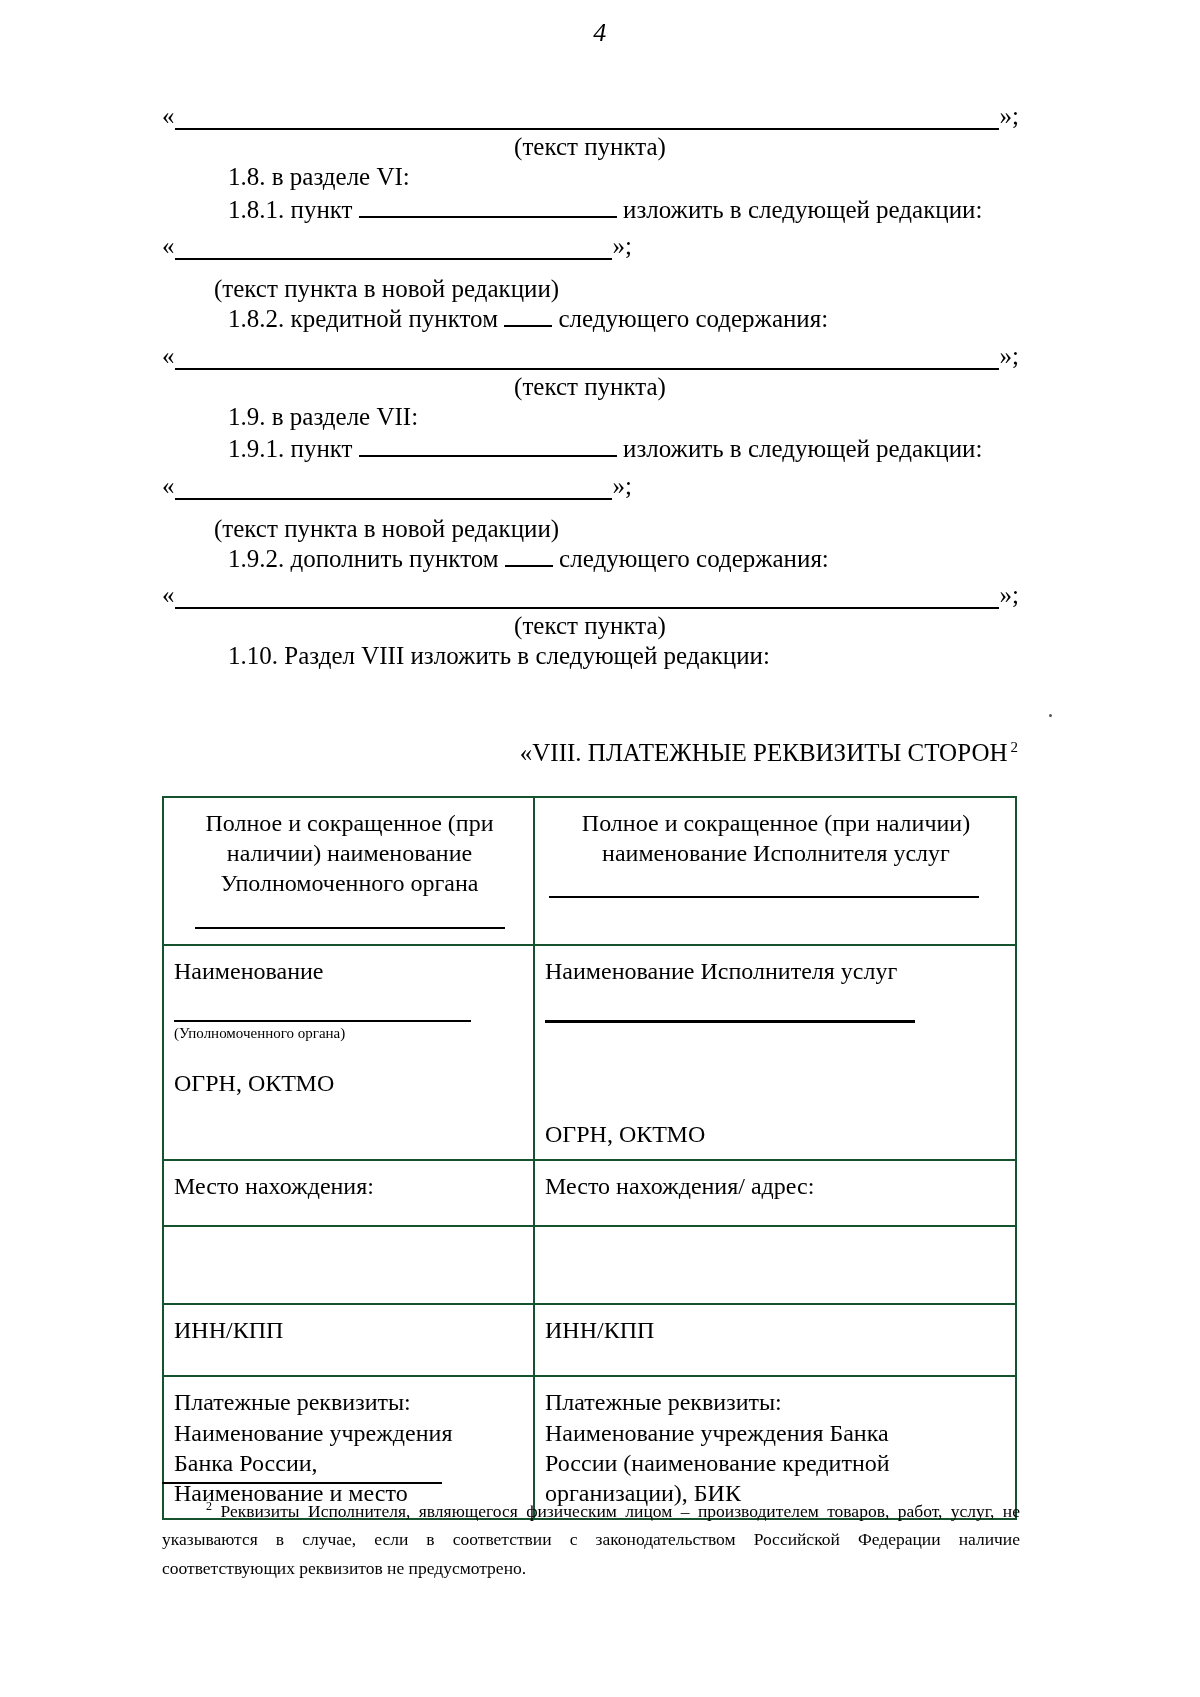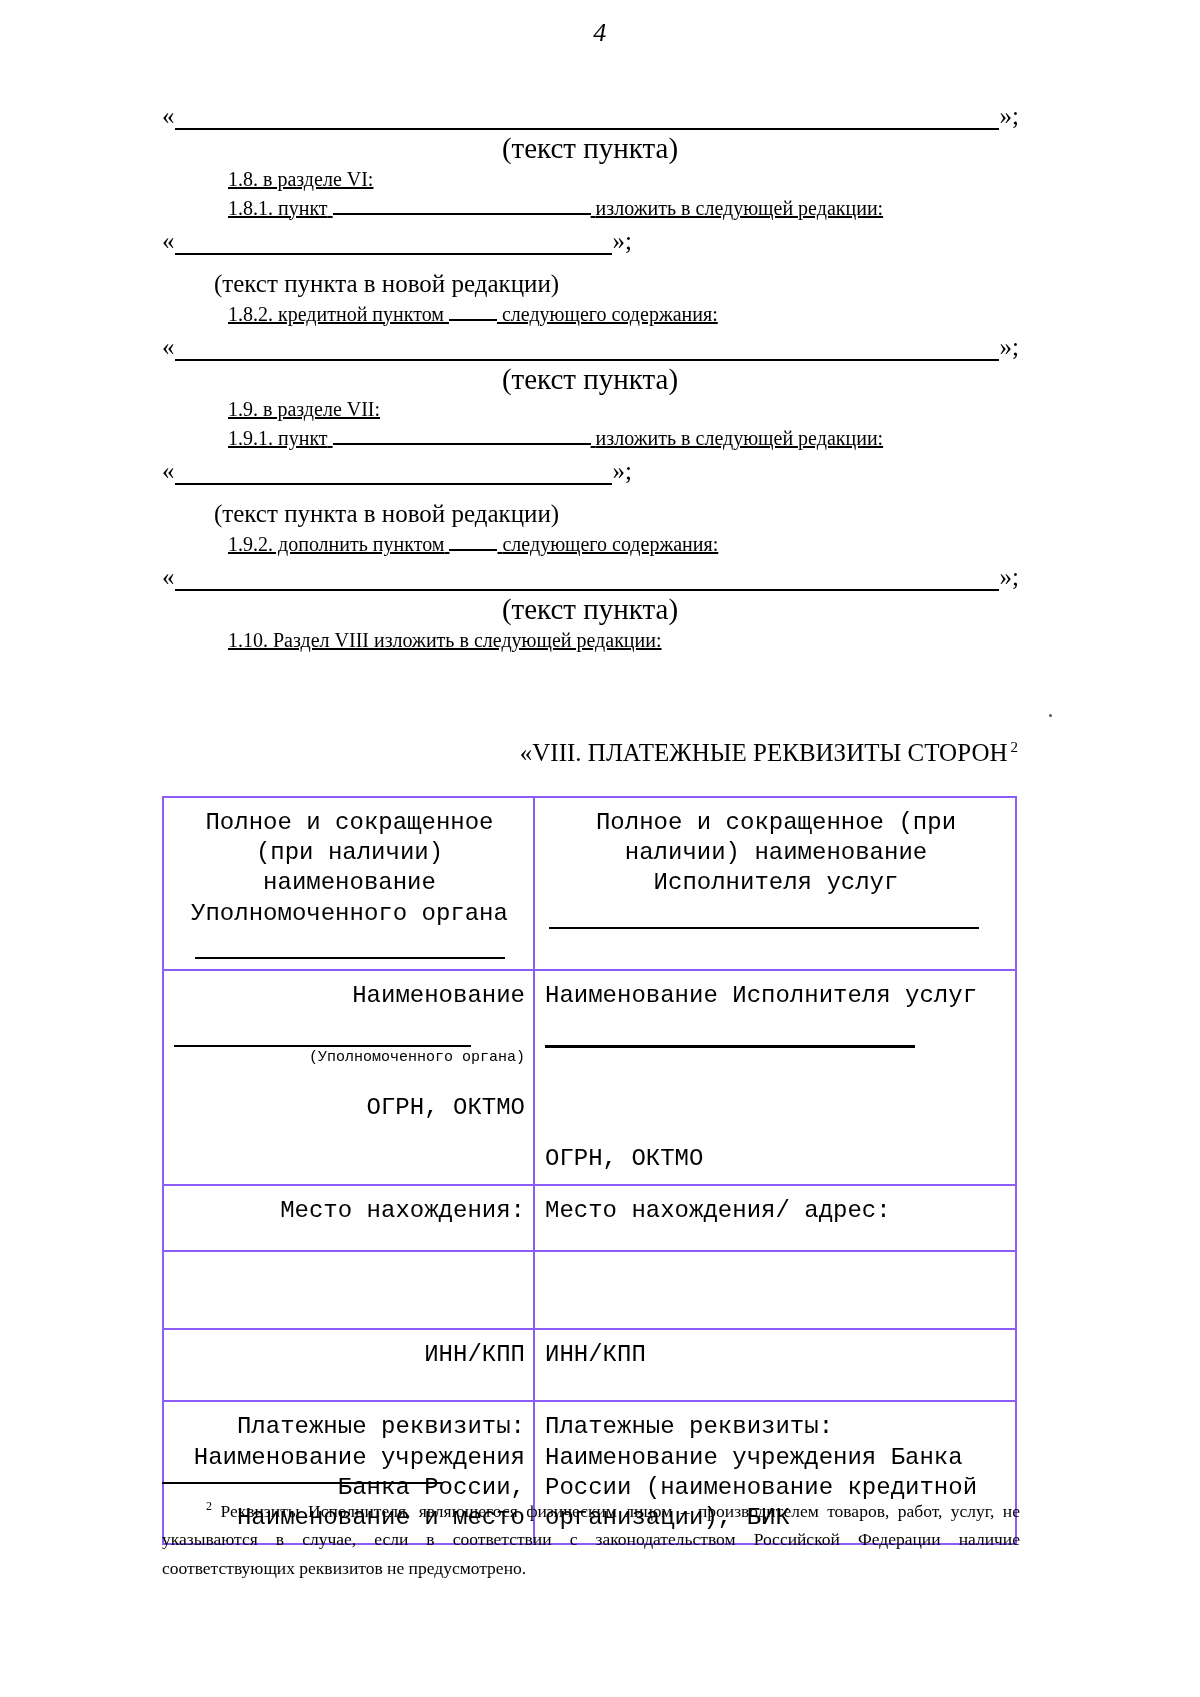--- a/index.html
+++ b/index.html
@@ -66,41 +66,40 @@
   .rule {
     flex: 0 0 auto;
     border-bottom: 2px solid #000;
     height: 26px;
   }
   .rule-full { width: 824px; }
   .rule-short { width: 437px; }
 
   
   .caption {
-    font-size: 29px;
+    font-size: 25px;
     line-height: 1.16;
     text-align: center;
     width: 856px;
     margin-top: 2px;
   }
   .caption-left {
     font-size: 25px;
     line-height: 1.16;
     text-align: left;
     padding-left: 52px;
     margin-top: 14px;
   }
 
   
   .para {
-    font-size: 20px;
+    font-size: 25px;
     line-height: 1.30;
     padding-left: 66px;
     white-space: nowrap;
-    text-decoration: underline;
   }
   .para-blank {
     display: inline-block;
     border-bottom: 2px solid #000;
     height: 21px;
     vertical-align: baseline;
   }
   .blank-wide  { width: 258px; }
   .blank-small { width: 48px; }
 
@@ -132,27 +131,26 @@
   .req-table {
     position: absolute;
     left: 162px;
     top: 796px;
     width: 813px;
     border-collapse: collapse;
     table-layout: fixed;
     font-size: 24px;
   }
   .req-table td {
-    border: 2px solid #8b5cf6;
+    border: 2px solid #14532d;
     vertical-align: top;
     padding: 10px 8px 10px 10px;
     line-height: 1.26;
-    font-family: Liberation Mono, monospace;
-  }
-  .col-left  { width: 351px; text-align: right; }
+  }
+  .col-left  { width: 351px; }
   .col-right { width: 462px; }
 
   .cell-head {
     text-align: center;
     height: 126px;
     padding-top: 16px;
   }
   .head-rule {
     border-bottom: 2px solid #000;
     margin-top: 28px;

